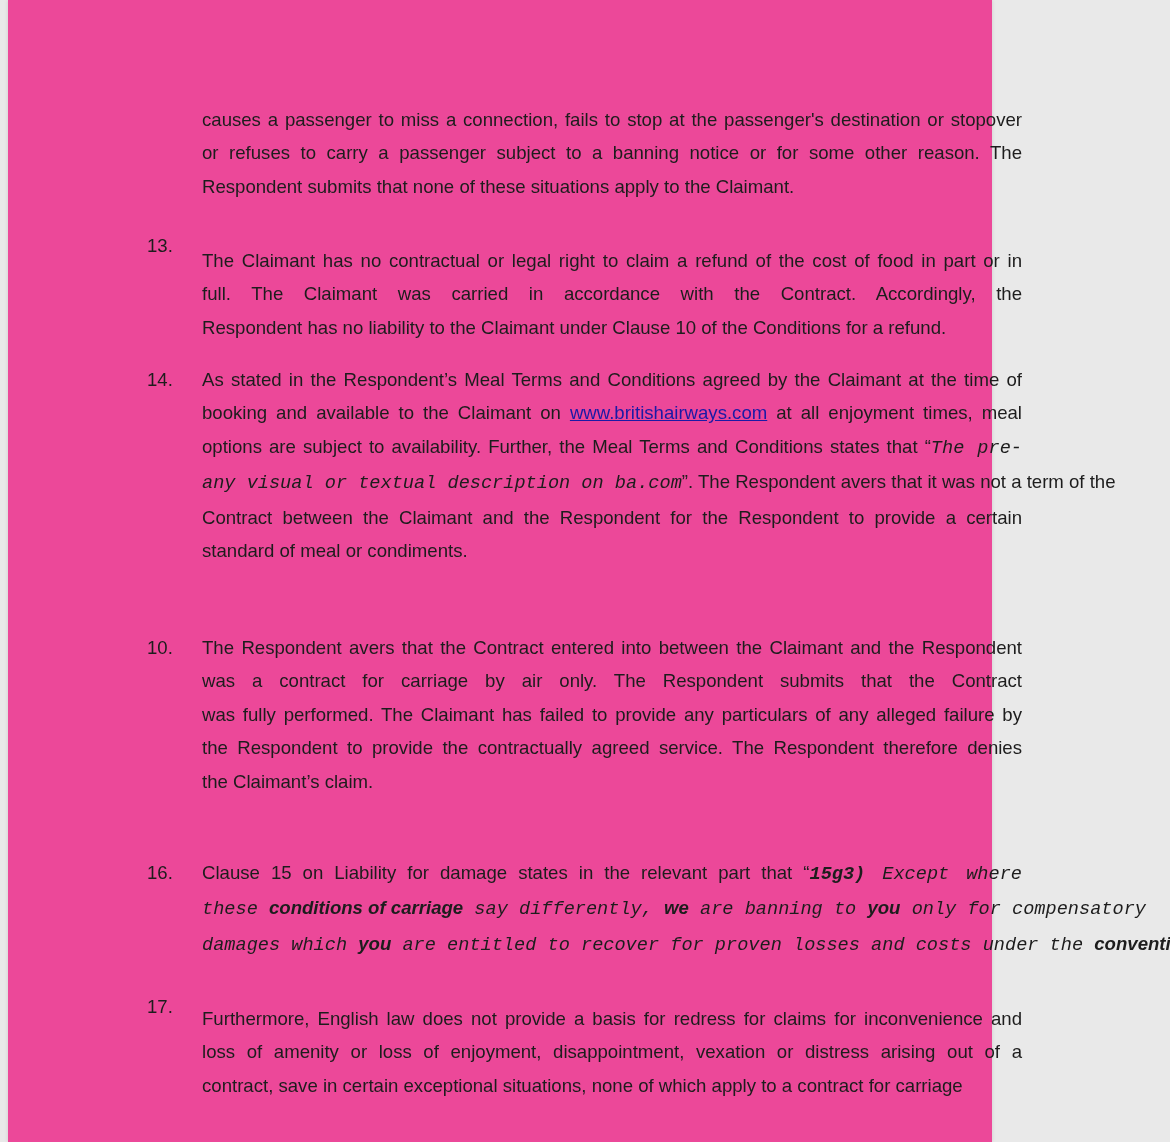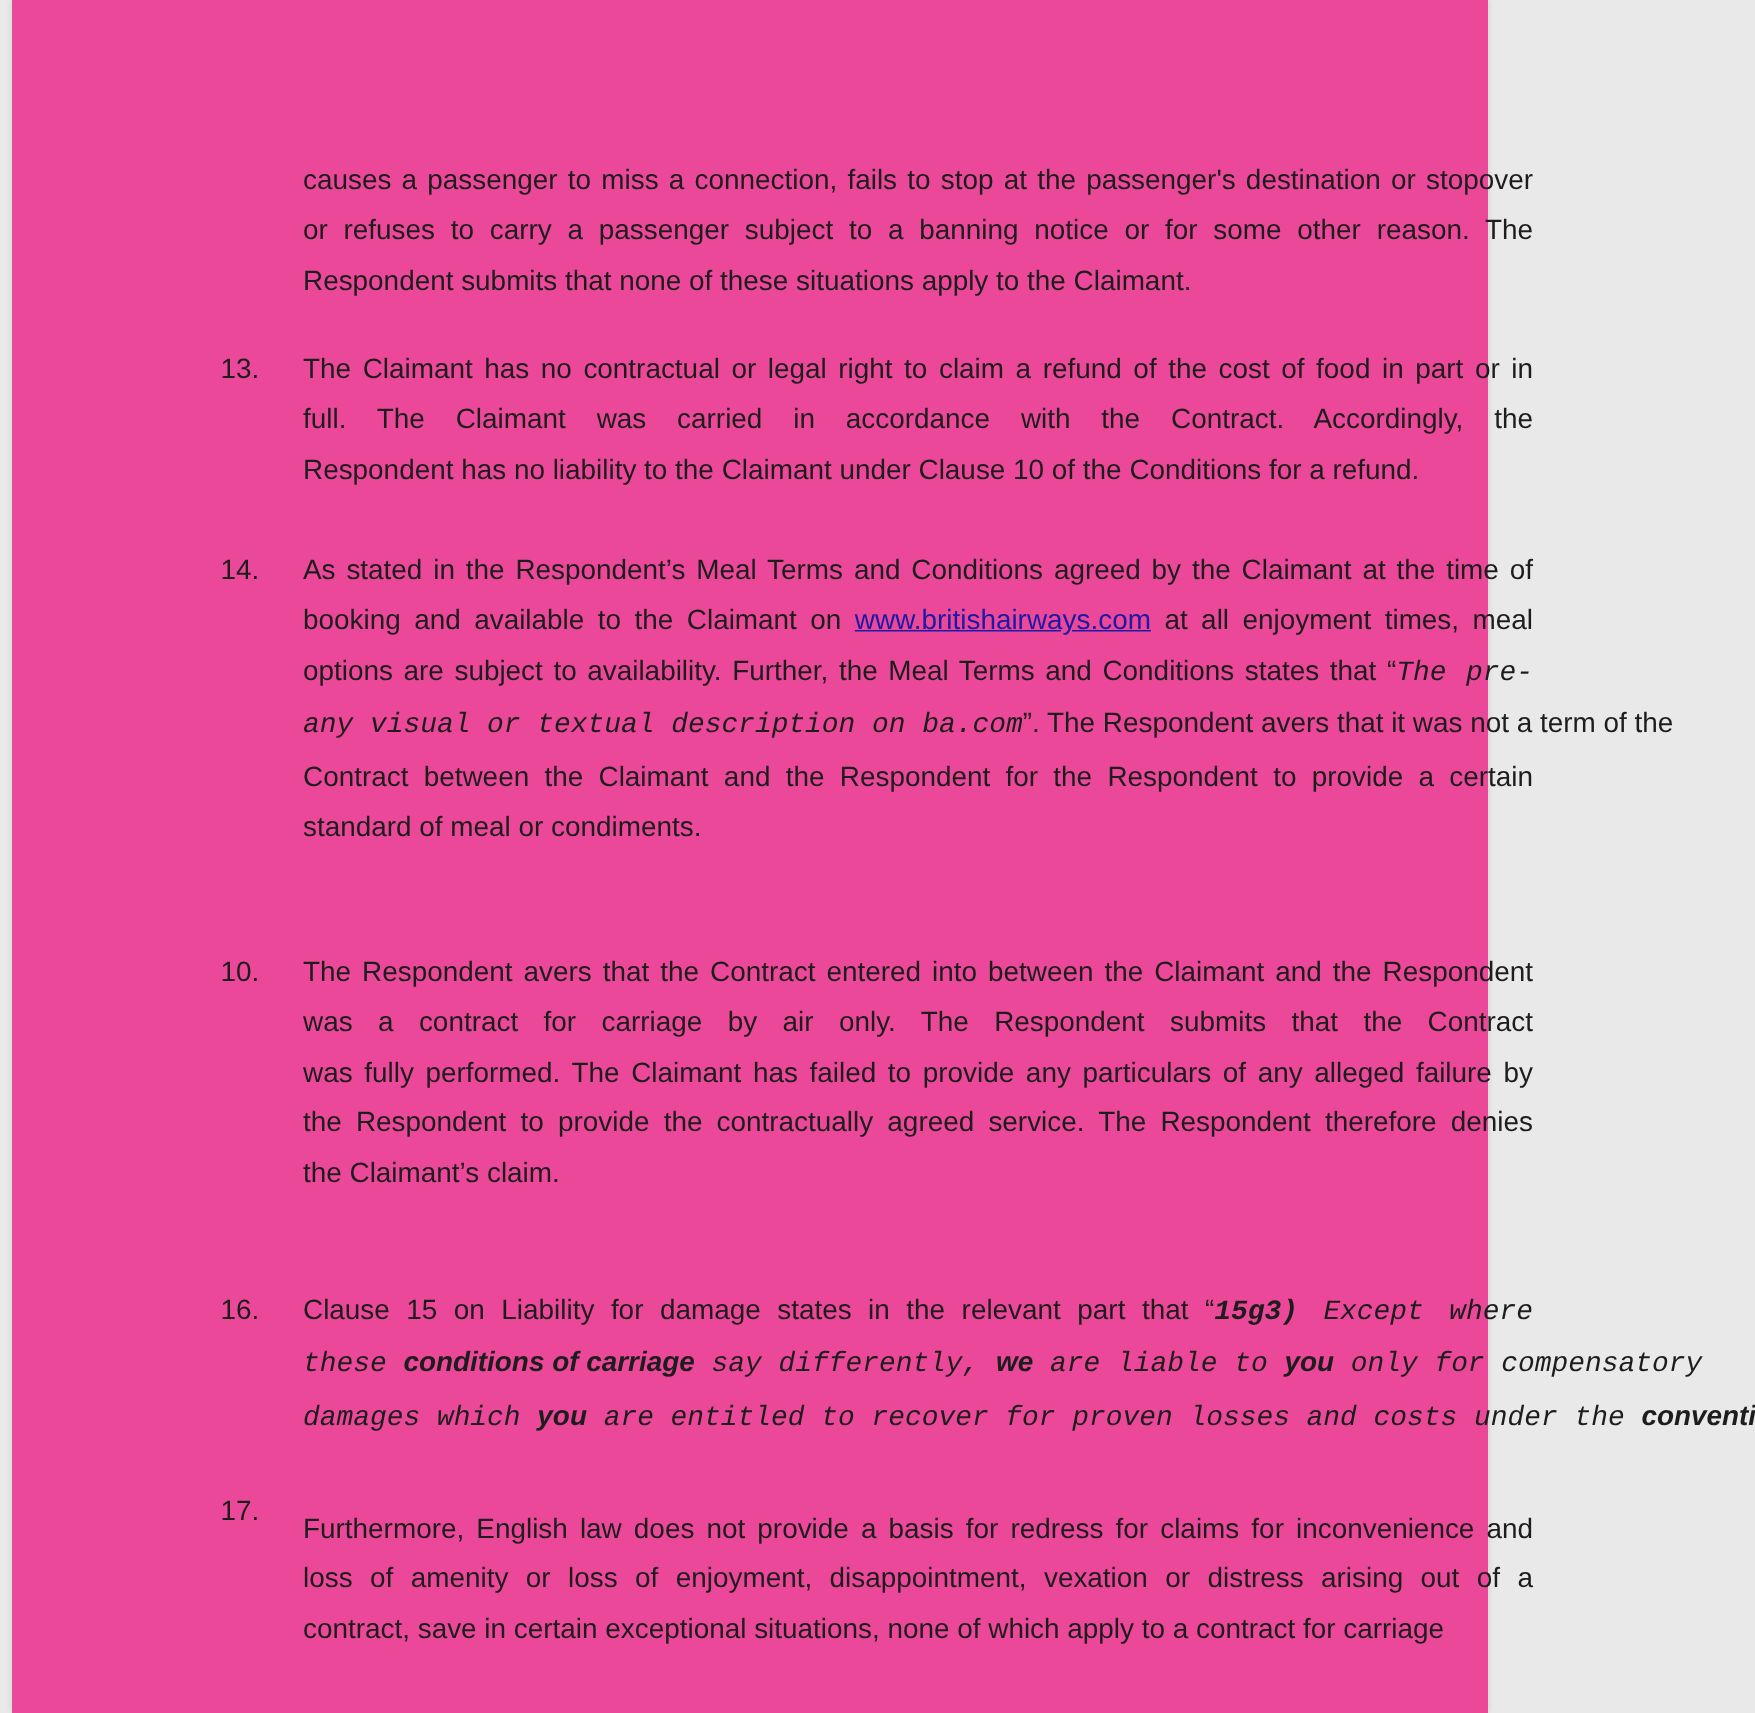--- a/index.html
+++ b/index.html
@@ -38,21 +38,21 @@
   <div class="para" style="top:103px;">
     <div class="text" style="top:0;">
       <span class="line">causes a passenger to miss a connection, fails to stop at the passenger's destination or stopover</span>
       <span class="line">or refuses to carry a passenger subject to a banning notice or for some other reason.  The</span>
       <span class="line last">Respondent submits that none of these situations apply to the Claimant.</span>
     </div>
   </div>
 
   <div class="para" style="top:229px;">
     <span class="num">13.</span>
-    <div class="text" style="top:0;">
+    <div class="text" style="top:15px;">
       <span class="line">The Claimant has no contractual or legal right to claim a refund of the cost of food in part or in</span>
       <span class="line" style="word-spacing:6px;">full.   The   Claimant was   carried   in   accordance   with   the Contract. Accordingly,   the</span>
       <span class="line last">Respondent has no liability to the Claimant under Clause 10 of the Conditions for a refund.</span>
     </div>
   </div>
 
   <div class="para" style="top:363px;">
     <span class="num">14.</span>
     <div class="text" style="top:0;">
       <span class="line">As stated in the Respondent’s Meal Terms and Conditions agreed by the Claimant at the time of</span>
@@ -72,21 +72,21 @@
       <span class="line">was fully performed.  The Claimant has failed to provide any particulars of any alleged failure by</span>
       <span class="line">the Respondent to provide the contractually agreed service. The Respondent therefore denies</span>
       <span class="line last">the Claimant’s claim.</span>
     </div>
   </div>
 
   <div class="para" style="top:856px;">
     <span class="num">16.</span>
     <div class="text" style="top:0;">
       <span class="line"><span>Clause 15 on Liability for damage states in the relevant part that “</span><b><i>15g3)</i></b><i> Except where</i></span>
-      <span class="line" id="p16l2"><i>these </i><b style="font-style: italic;">conditions  of  carriage</b><i> say  differently, </i><b style="font-style: italic;">we</b><i> are  liable  to </i><b style="font-style: italic;">you</b><i> only  for  compensatory</i></span>
+      <span class="line" id="p16l2"><i>these </i><b style="font-style: italic;">conditions  of  carriage</b><i> say  differently, </i><b style="font-style: italic;">we</b><i> are  banning  to </i><b style="font-style: italic;">you</b><i> only  for  compensatory</i></span>
       <span class="line last" id="p16l3"><i>damages which </i><b style="font-style: italic;">you</b><i> are entitled to recover for proven losses and costs under the </i><b style="font-style: italic;">convention</b><span>.”</span></span>
     </div>
   </div>
 
   <div class="para" style="top:990px;">
     <span class="num">17.</span>
     <div class="text" style="top:12px;">
       <span class="line">Furthermore, English law does not provide a basis for redress for claims for inconvenience and</span>
       <span class="line">loss of amenity or loss of enjoyment, disappointment, vexation or distress arising out of a</span>
       <span class="line last">contract, save in certain exceptional situations, none of which apply to a contract for carriage</span>

